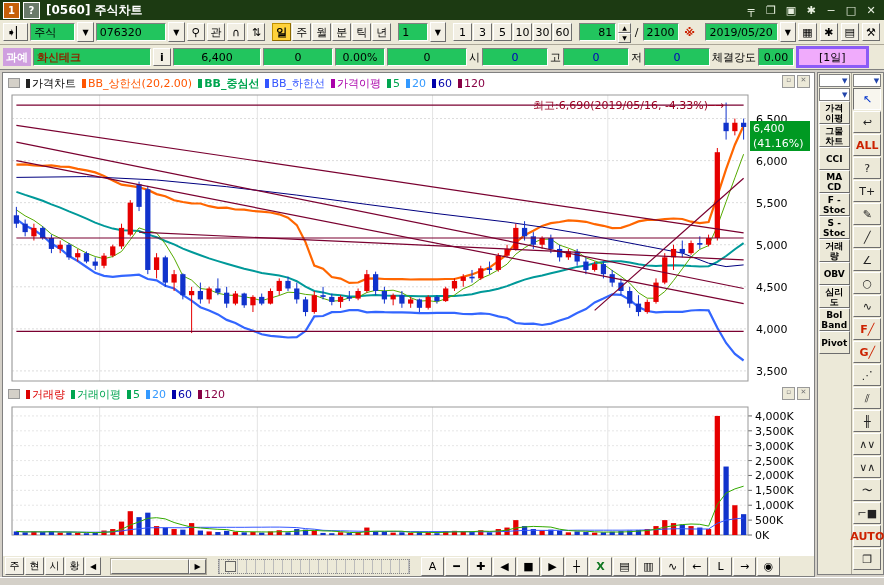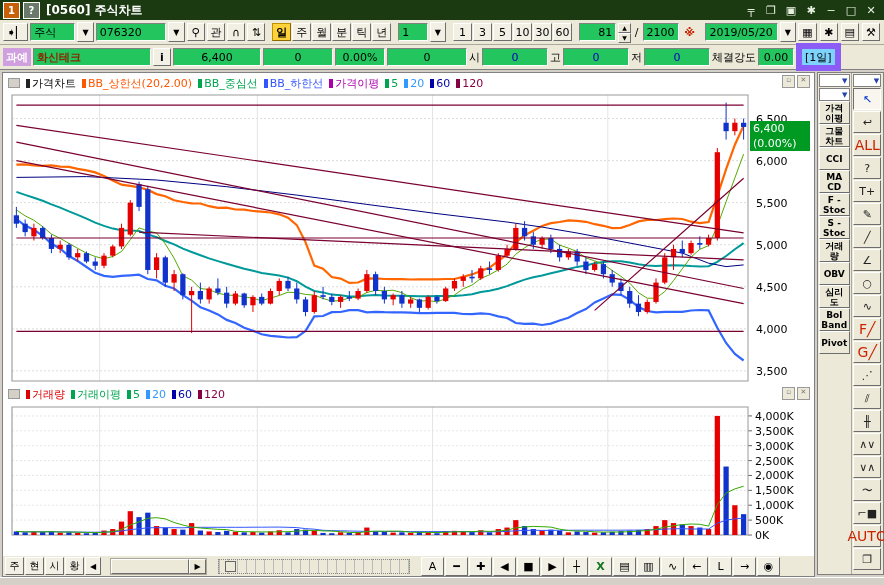--- a/index.html
+++ b/index.html
@@ -27,21 +27,21 @@
   .period-btn{width:19px;}
   .period-active{background:#ffd23b;border-color:#c09000 #8a6800 #8a6800 #c09000;font-weight:bold;}
   .combo-arrow{width:15px;height:18px;display:flex;align-items:center;justify-content:center;font-size:8px;}
   .sep{width:3px;}
   .spin{width:13px;height:18px;display:flex;flex-direction:column;}
   .spin div{flex:1;font-size:6px;line-height:8px;text-align:center;border:1px solid;border-color:#fff #6d6d6d #6d6d6d #fff;background:#ece9d8;}
   
   #theme-label{background:#cf9fdf;color:#fff;font-weight:bold;height:18px;display:flex;align-items:center;padding:0 3px;}
   #stock-name{color:#8a2800;font-weight:bold;width:118px;}
   .num-blue{color:#0000bb;}
-  .pill-day{background:#7dd3fc;border:6px solid #8b5cf6;height:16px;display:flex;align-items:center;padding:0 3px;}
+  .pill-day{background:#f0abfc;border:3px solid #8b5cf6;height:16px;display:flex;align-items:center;padding:0 20px;}
   
   #chart-outer{left:2px;top:72px;width:813px;height:580px;background:#fff;border:1px solid #808080;box-sizing:border-box;}
   .legend-bar{position:absolute;left:1px;width:806px;height:18px;background:#fff;display:flex;align-items:center;gap:6px;padding-left:4px;}
   .legend-grip{width:10px;height:8px;background:#d4d0c8;border:1px solid #999;}
   .leg-item{display:flex;align-items:center;gap:2px;font-size:11px;}
   .leg-sq{width:4px;height:9px;display:inline-block;}
   .mini-wins{position:absolute;right:4px;top:2px;display:flex;gap:2px;}
   .mini-win{width:11px;height:11px;background:#ece9d8;border:1px solid #999;font-size:7px;line-height:9px;text-align:center;color:#777;}
   #price-svg{position:absolute;left:1px;top:20px;}
   #vol-svg{position:absolute;left:1px;top:330px;}
@@ -57,21 +57,21 @@
   #sidebar{left:817px;top:72px;width:67px;height:503px;background:#ece9d8;border:1px solid #808080;box-sizing:border-box;display:flex;}
   #sb-left{width:33px;display:flex;flex-direction:column;border-right:1px solid #aca899;}
   #sb-right{width:32px;display:flex;flex-direction:column;align-items:center;}
   .mini-combo{height:11px;margin:1px 1px 0 1px;background:#fff;border:1px solid #808080;display:flex;align-items:center;justify-content:flex-end;}
   .mini-combo span{color:#2244aa;font-size:7px;margin-right:1px;}
   .ind-btn{height:21px;margin:0 1px;border:1px solid;border-color:#fff #6d6d6d #6d6d6d #fff;background:#ece9d8;
            font-size:9px;font-weight:bold;line-height:10px;text-align:center;white-space:pre-line;display:flex;align-items:center;justify-content:center;}
   .tool-btn{width:26px;height:20px;margin-top:1px;border:1px solid;border-color:#fff #6d6d6d #6d6d6d #fff;background:#ece9d8;
             font-size:11px;display:flex;align-items:center;justify-content:center;color:#222;}
   .tool-pressed{border-color:#6d6d6d #fff #fff #6d6d6d;background:#f8f6ee;color:#0033cc;}
-  .tool-red{color:#cc2200;font-weight:normal;font-size:14px;}
+  .tool-red{color:#cc2200;font-weight:bold;font-size:11px;}
   
   #bottom-bar{left:2px;top:556px;width:813px;height:21px;background:#ece9d8;border:1px solid #808080;border-top:none;
               box-sizing:border-box;display:flex;align-items:center;gap:1px;padding-left:2px;}
   .bb-tab{width:17px;height:16px;display:flex;align-items:center;justify-content:center;font-size:10px;}
   #bb-scroll{width:95px;height:15px;background:#f4f2e8;border:1px solid #aca899;display:flex;margin-left:8px;}
   #bb-thumb{flex:1;border:1px solid;border-color:#fff #6d6d6d #6d6d6d #fff;background:#ece9d8;}
   #bb-scroll-arrow{width:15px;border:1px solid;border-color:#fff #6d6d6d #6d6d6d #fff;background:#ece9d8;font-size:8px;display:flex;align-items:center;justify-content:center;}
   #bb-slider{width:190px;height:13px;margin-left:10px;border:1px dotted #888;background:repeating-linear-gradient(90deg,#bbb 0 1px,transparent 1px 9px);position:relative;}
   #bb-slider-thumb{position:absolute;left:6px;top:1px;width:9px;height:9px;background:#ece9d8;border:1px solid #666;}
   #bb-icons{display:flex;gap:1px;margin-left:10px;}
@@ -172,21 +172,21 @@
   <div class="leg-item">
         <span class="leg-sq" style="background: rgb(34, 34, 34);"></span>
         <span style="color: rgb(0, 0, 0);">가격차트</span>
       </div>
       <div class="leg-item">
         <span class="leg-sq" style="background: rgb(255, 85, 0);"></span>
         <span style="color: rgb(255, 85, 0);">BB_상한선(20,2.00)</span>
       </div>
       <div class="leg-item">
         <span class="leg-sq" style="background: rgb(0, 165, 80);"></span>
-        <span style="color: rgb(0, 165, 80);">BB_중심선</span>
+        <span style="color: rgb(0, 165, 80); font-weight: bold;">BB_중심선</span>
       </div>
       <div class="leg-item">
         <span class="leg-sq" style="background: rgb(51, 85, 255);"></span>
         <span style="color: rgb(51, 85, 255);">BB_하한선</span>
       </div>
       <div class="leg-item">
         <span class="leg-sq" style="background: rgb(170, 0, 170);"></span>
         <span style="color: rgb(170, 0, 170);">가격이평</span>
       </div>
       <div class="leg-item">
@@ -406,23 +406,24 @@
       <rect x="736.9904761904763" y="29.758823529411764" width="5.257142857142857" height="4.205882352941181" fill="#1133cc"></rect>
       <line x1="12.380952380952381" y1="12.094117647058823" x2="739.6190476190477" y2="12.094117647058823" stroke="#7a0030" stroke-width="1.2"></line>
       <line x1="12.380952380952381" y1="145" x2="739.6190476190477" y2="145" stroke="#7a0030" stroke-width="1.2"></line>
       <line x1="12.380952380952381" y1="238.3705882352941" x2="739.6190476190477" y2="238.3705882352941" stroke="#7a0030" stroke-width="1.2"></line>
       <line x1="12.380952380952381" y1="32.28235294117647" x2="739.6190476190477" y2="139.9529411764706" stroke="#7a0030" stroke-width="1.2"></line>
       <line x1="12.380952380952381" y1="49.10588235294117" x2="739.6190476190477" y2="195.47058823529412" stroke="#7a0030" stroke-width="1.2"></line>
       <line x1="12.380952380952381" y1="67.61176470588235" x2="739.6190476190477" y2="210.61176470588234" stroke="#7a0030" stroke-width="1.2"></line>
       <line x1="135.04761904761907" y1="139.11176470588236" x2="739.6190476190477" y2="166.8705882352941" stroke="#7a0030" stroke-width="1.2"></line>
       <line x1="590.6666666666667" y1="217.34117647058824" x2="739.6190476190477" y2="85.2764705882353" stroke="#7a0030" stroke-width="1.2"></line>
     </svg>
+  <div id="anno-high">최고:6,690(2019/05/16, -4.33%)─→</div>
   <div id="price-box">
     <div>6,400</div>
-    <div>(0.00%)</div>
+    <div>(41.16%)</div>
   </div>
   <div class="legend-bar" id="vol-legend">
     <div class="legend-grip"></div>
   <div class="leg-item">
         <span class="leg-sq" style="background: rgb(221, 0, 0);"></span>
         <span style="color: rgb(221, 0, 0);">거래량</span>
       </div>
       <div class="leg-item">
         <span class="leg-sq" style="background: rgb(0, 165, 80);"></span>
         <span style="color: rgb(0, 165, 80);">거래이평</span>

